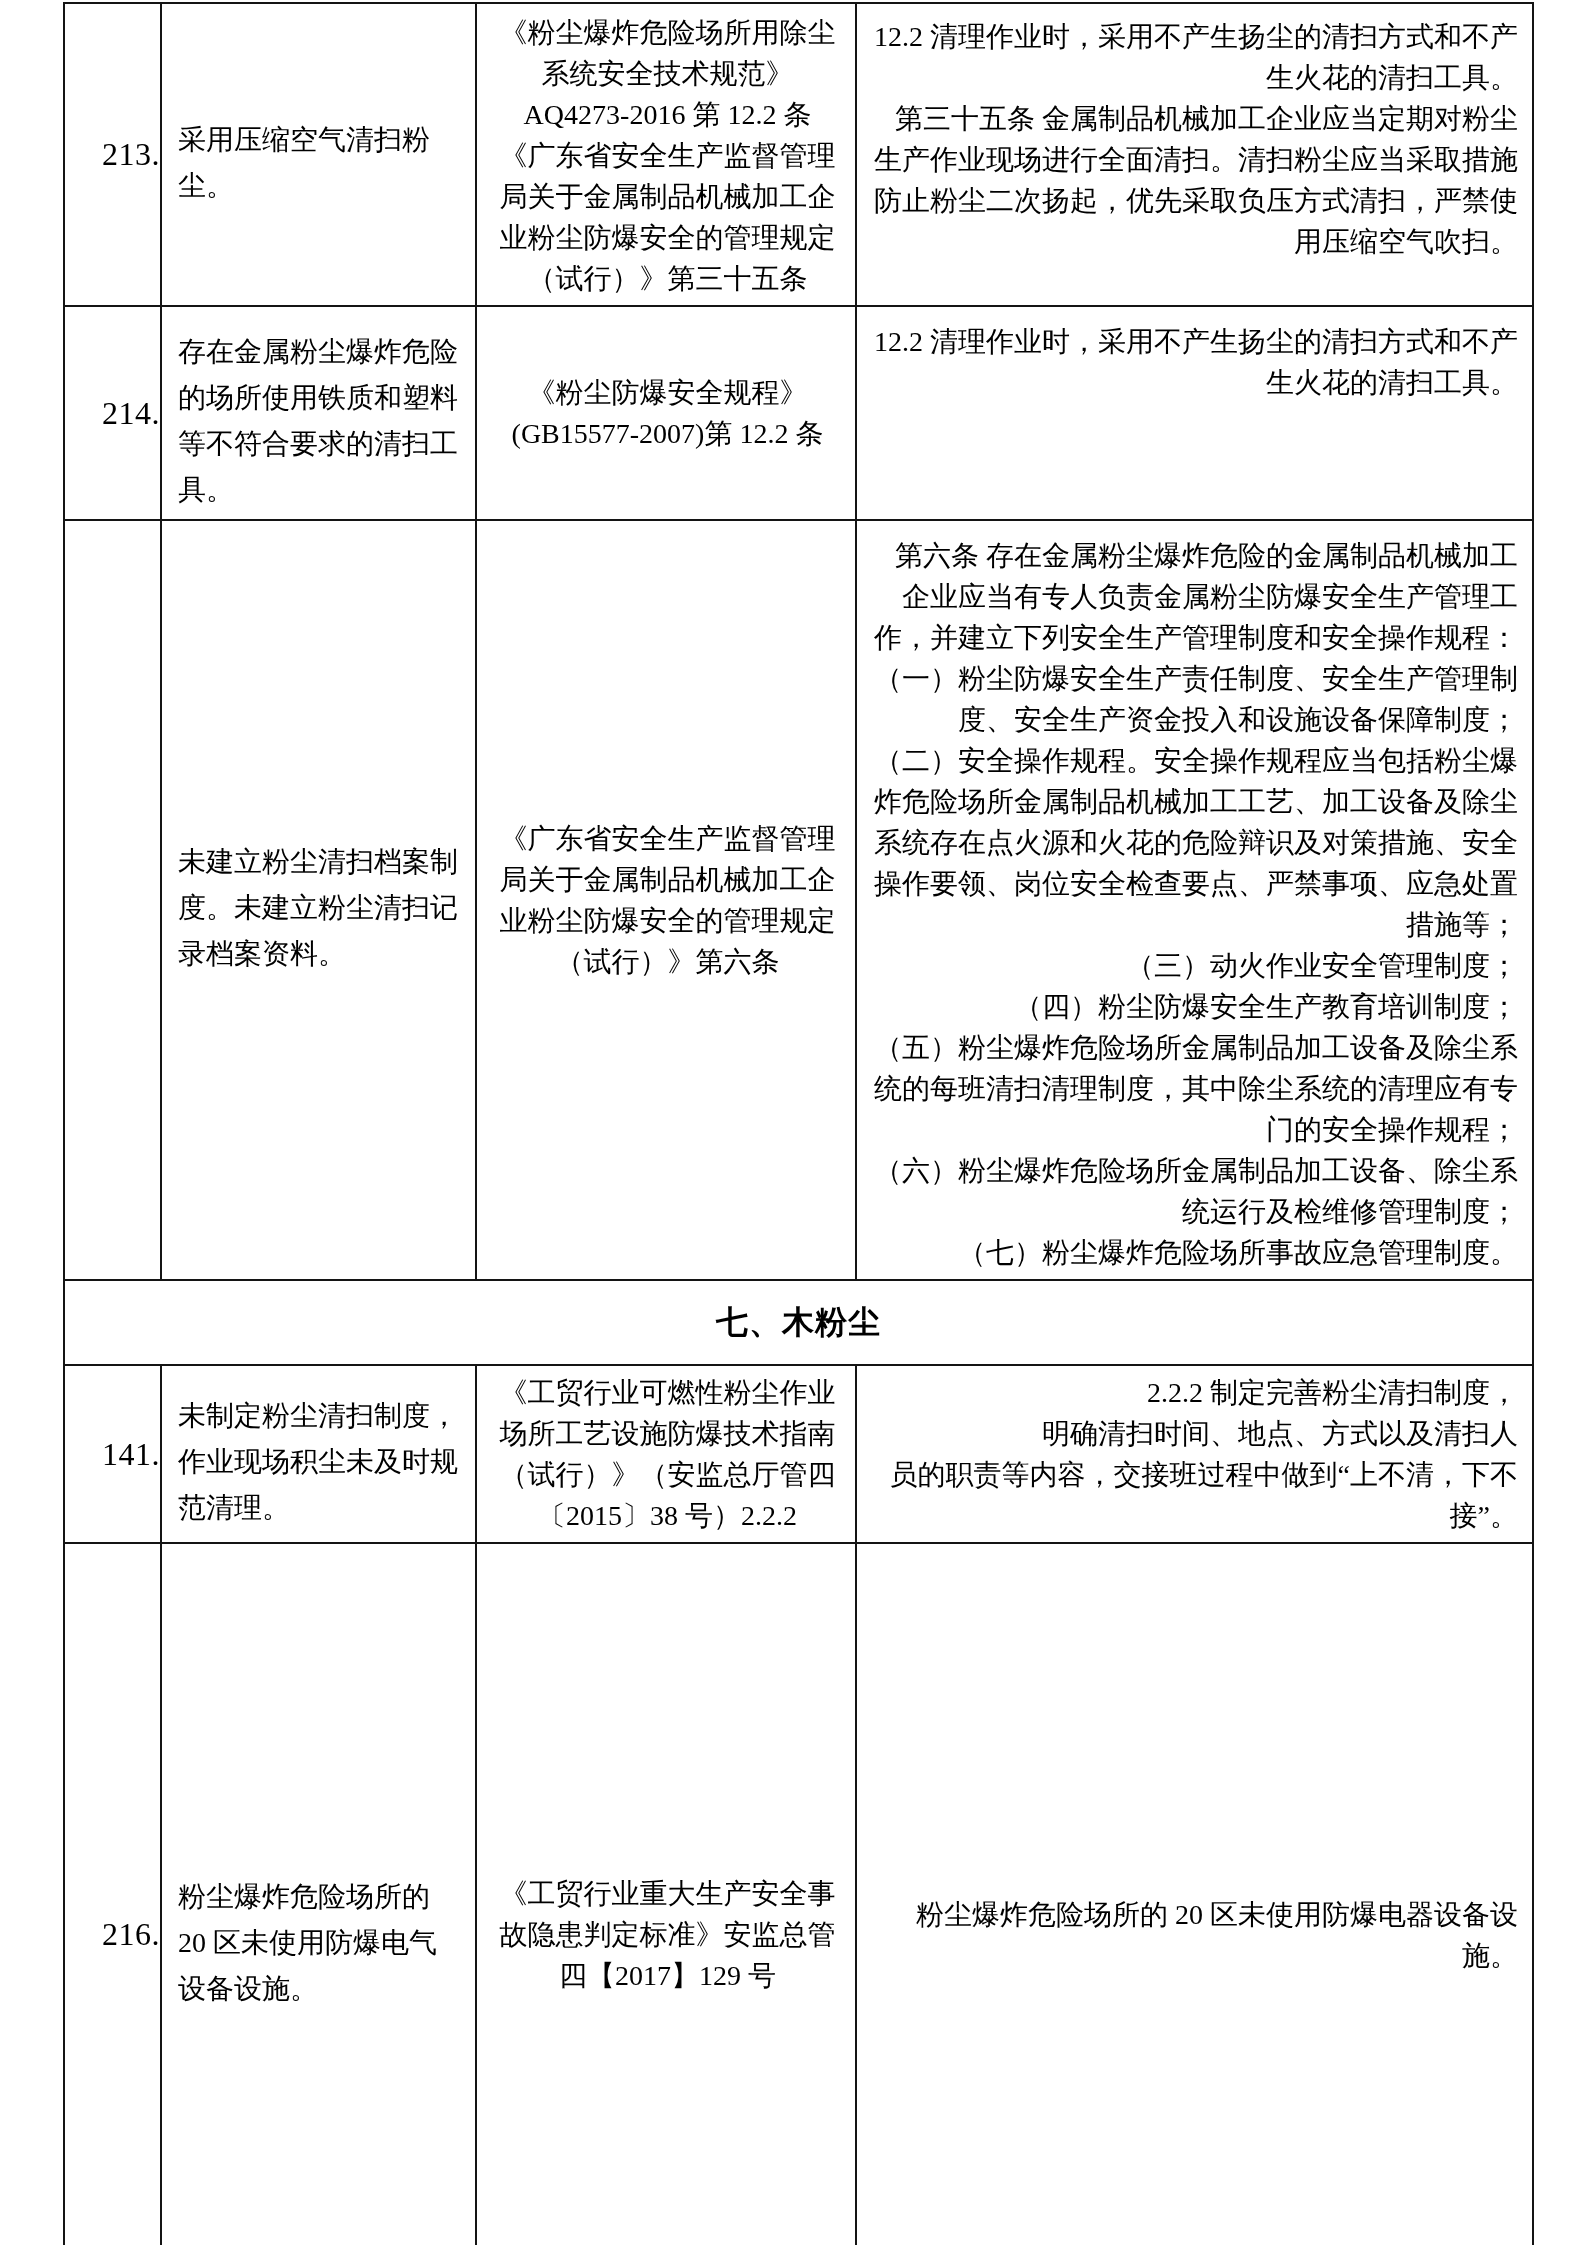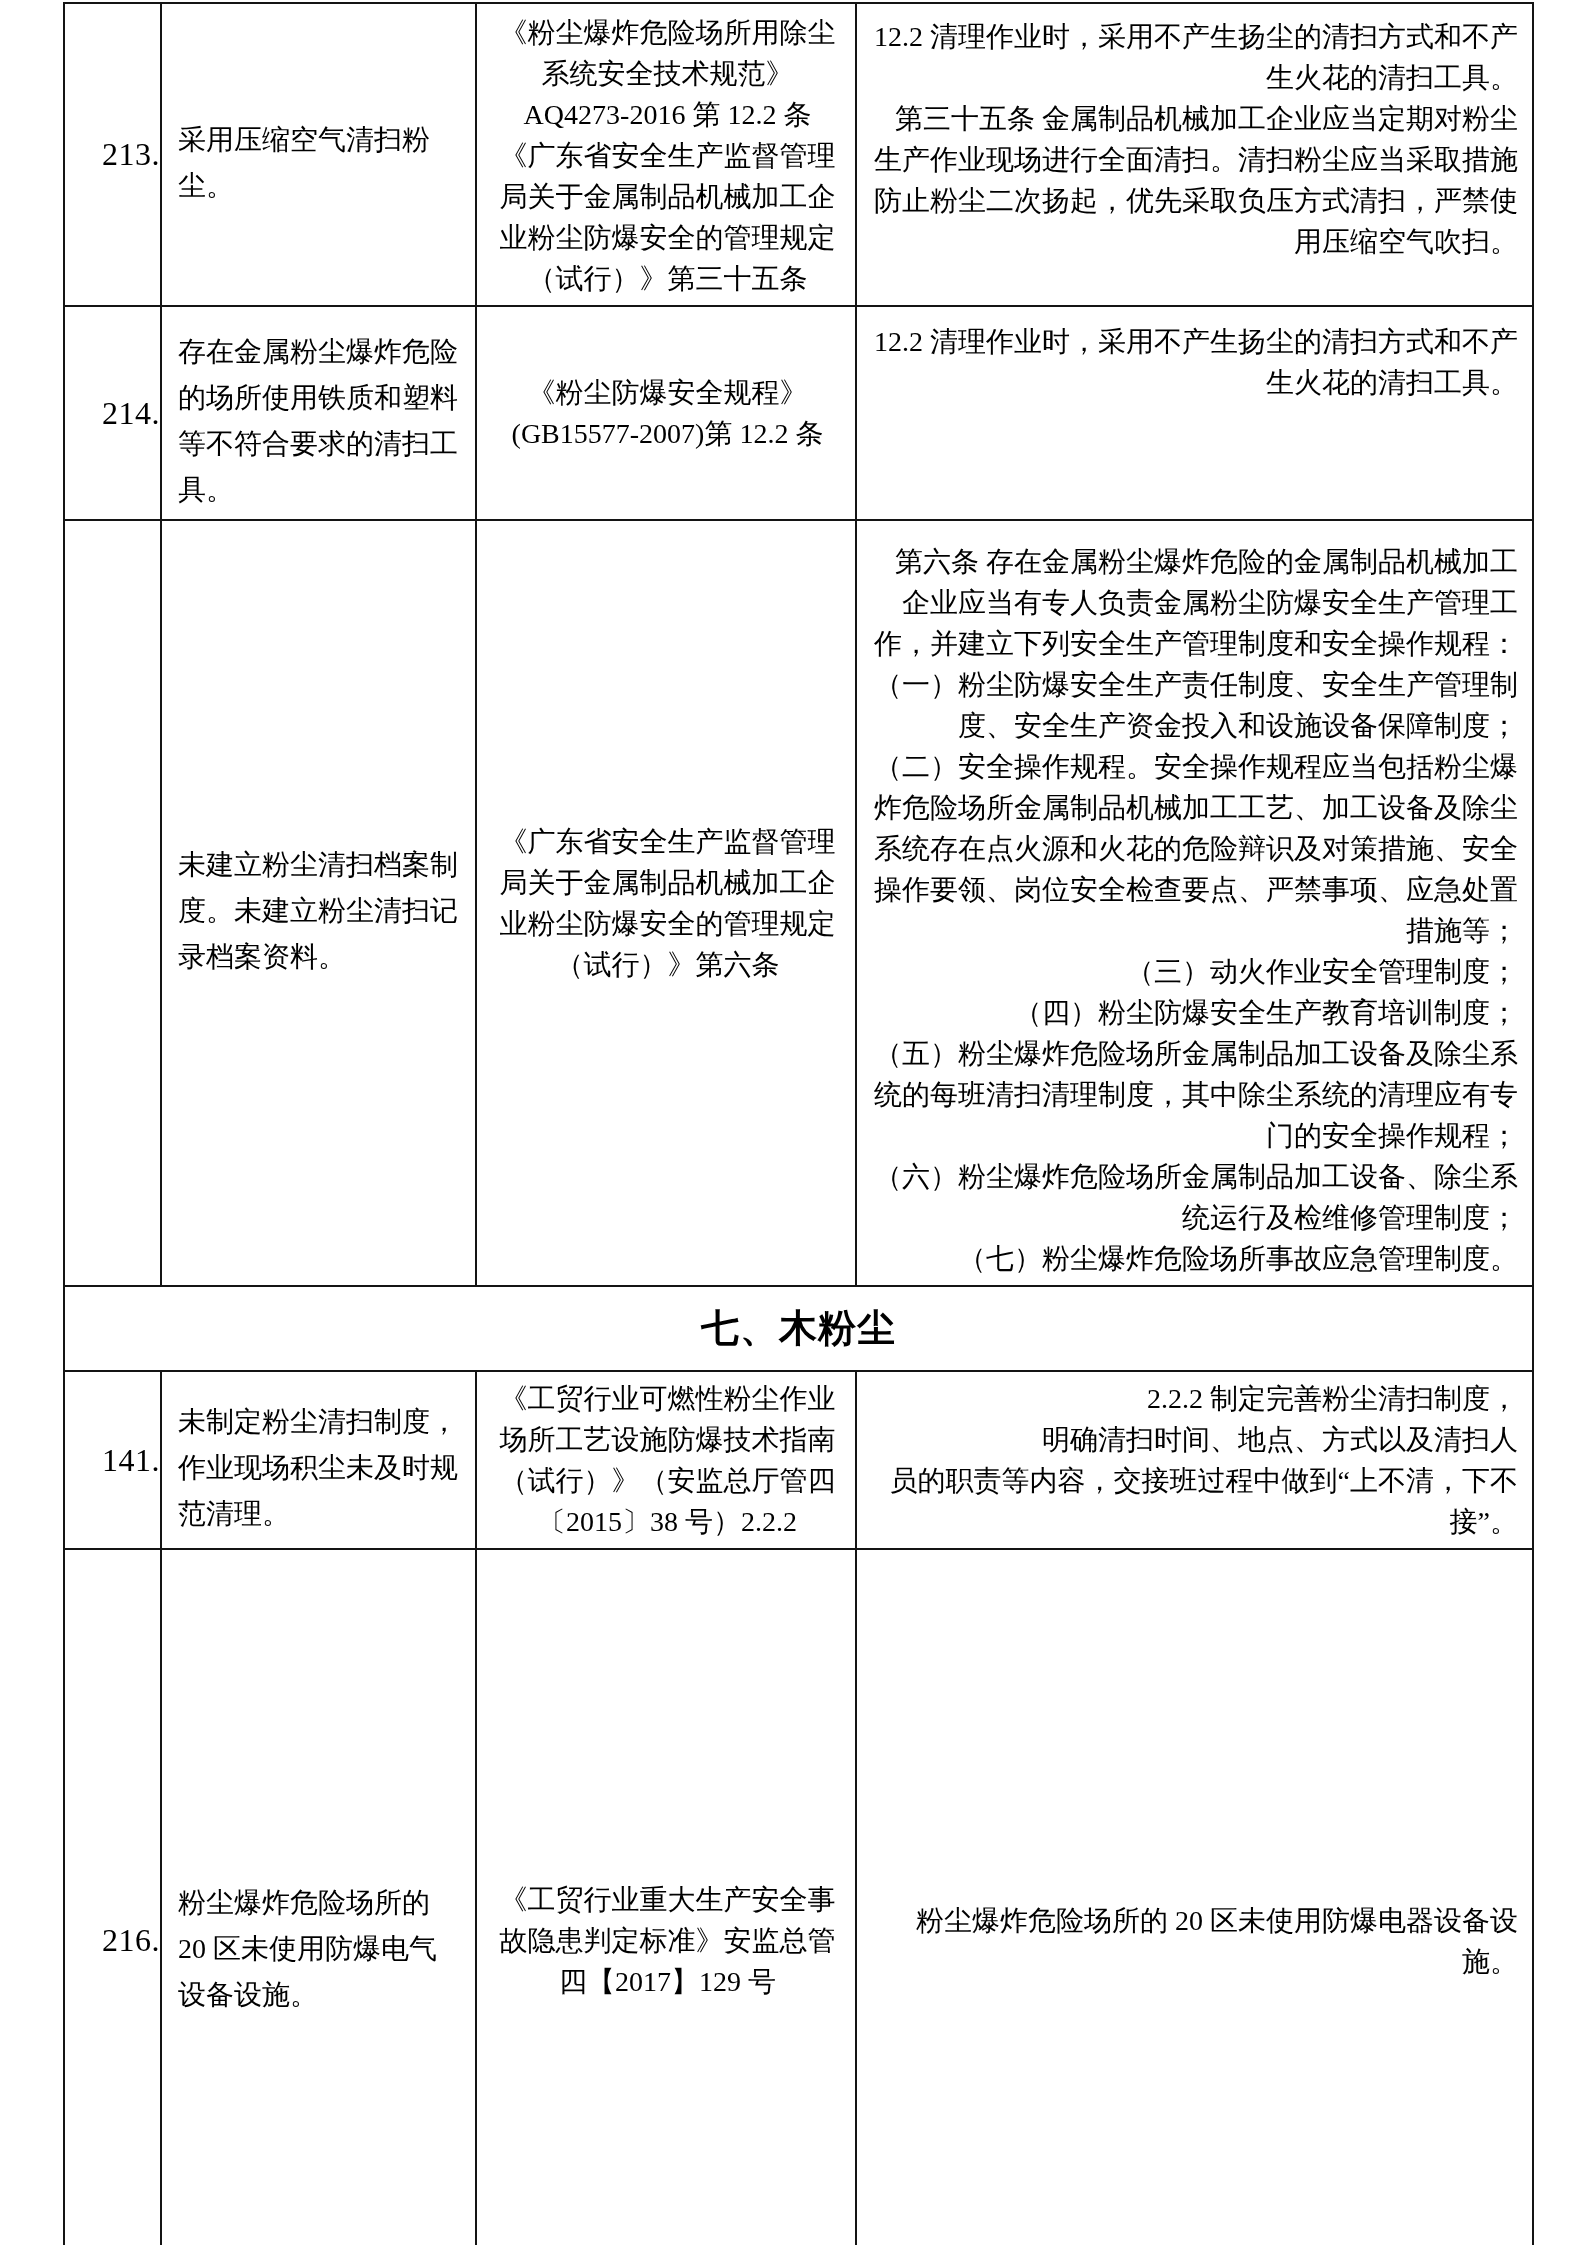--- a/index.html
+++ b/index.html
@@ -51,26 +51,26 @@
     vertical-align: middle;
     padding: 6px 14px 6px 12px;
     line-height: 41px;
     white-space: pre-line;
     text-align: right;
   }
   td.vt { vertical-align: top; }
   tr.r213 td.basis { padding-top: 8px; }
   tr.r213 td.provision { padding-top: 12px; }
   tr.r214 td.provision { padding-top: 14px; }
-  tr.rbig td.provision { padding-top: 20px; }
+  tr.rbig td.provision { padding-top: 14px; }
   td.section {
     text-align: center;
     vertical-align: middle;
     font-weight: bold;
-    font-size: 38px;
+    font-size: 32px;
     letter-spacing: 1px;
   }
 </style>
 </head>
 <body>
 
 <div class="page">
   <table class="regs">
     <colgroup>
       <col style="width:97px">

